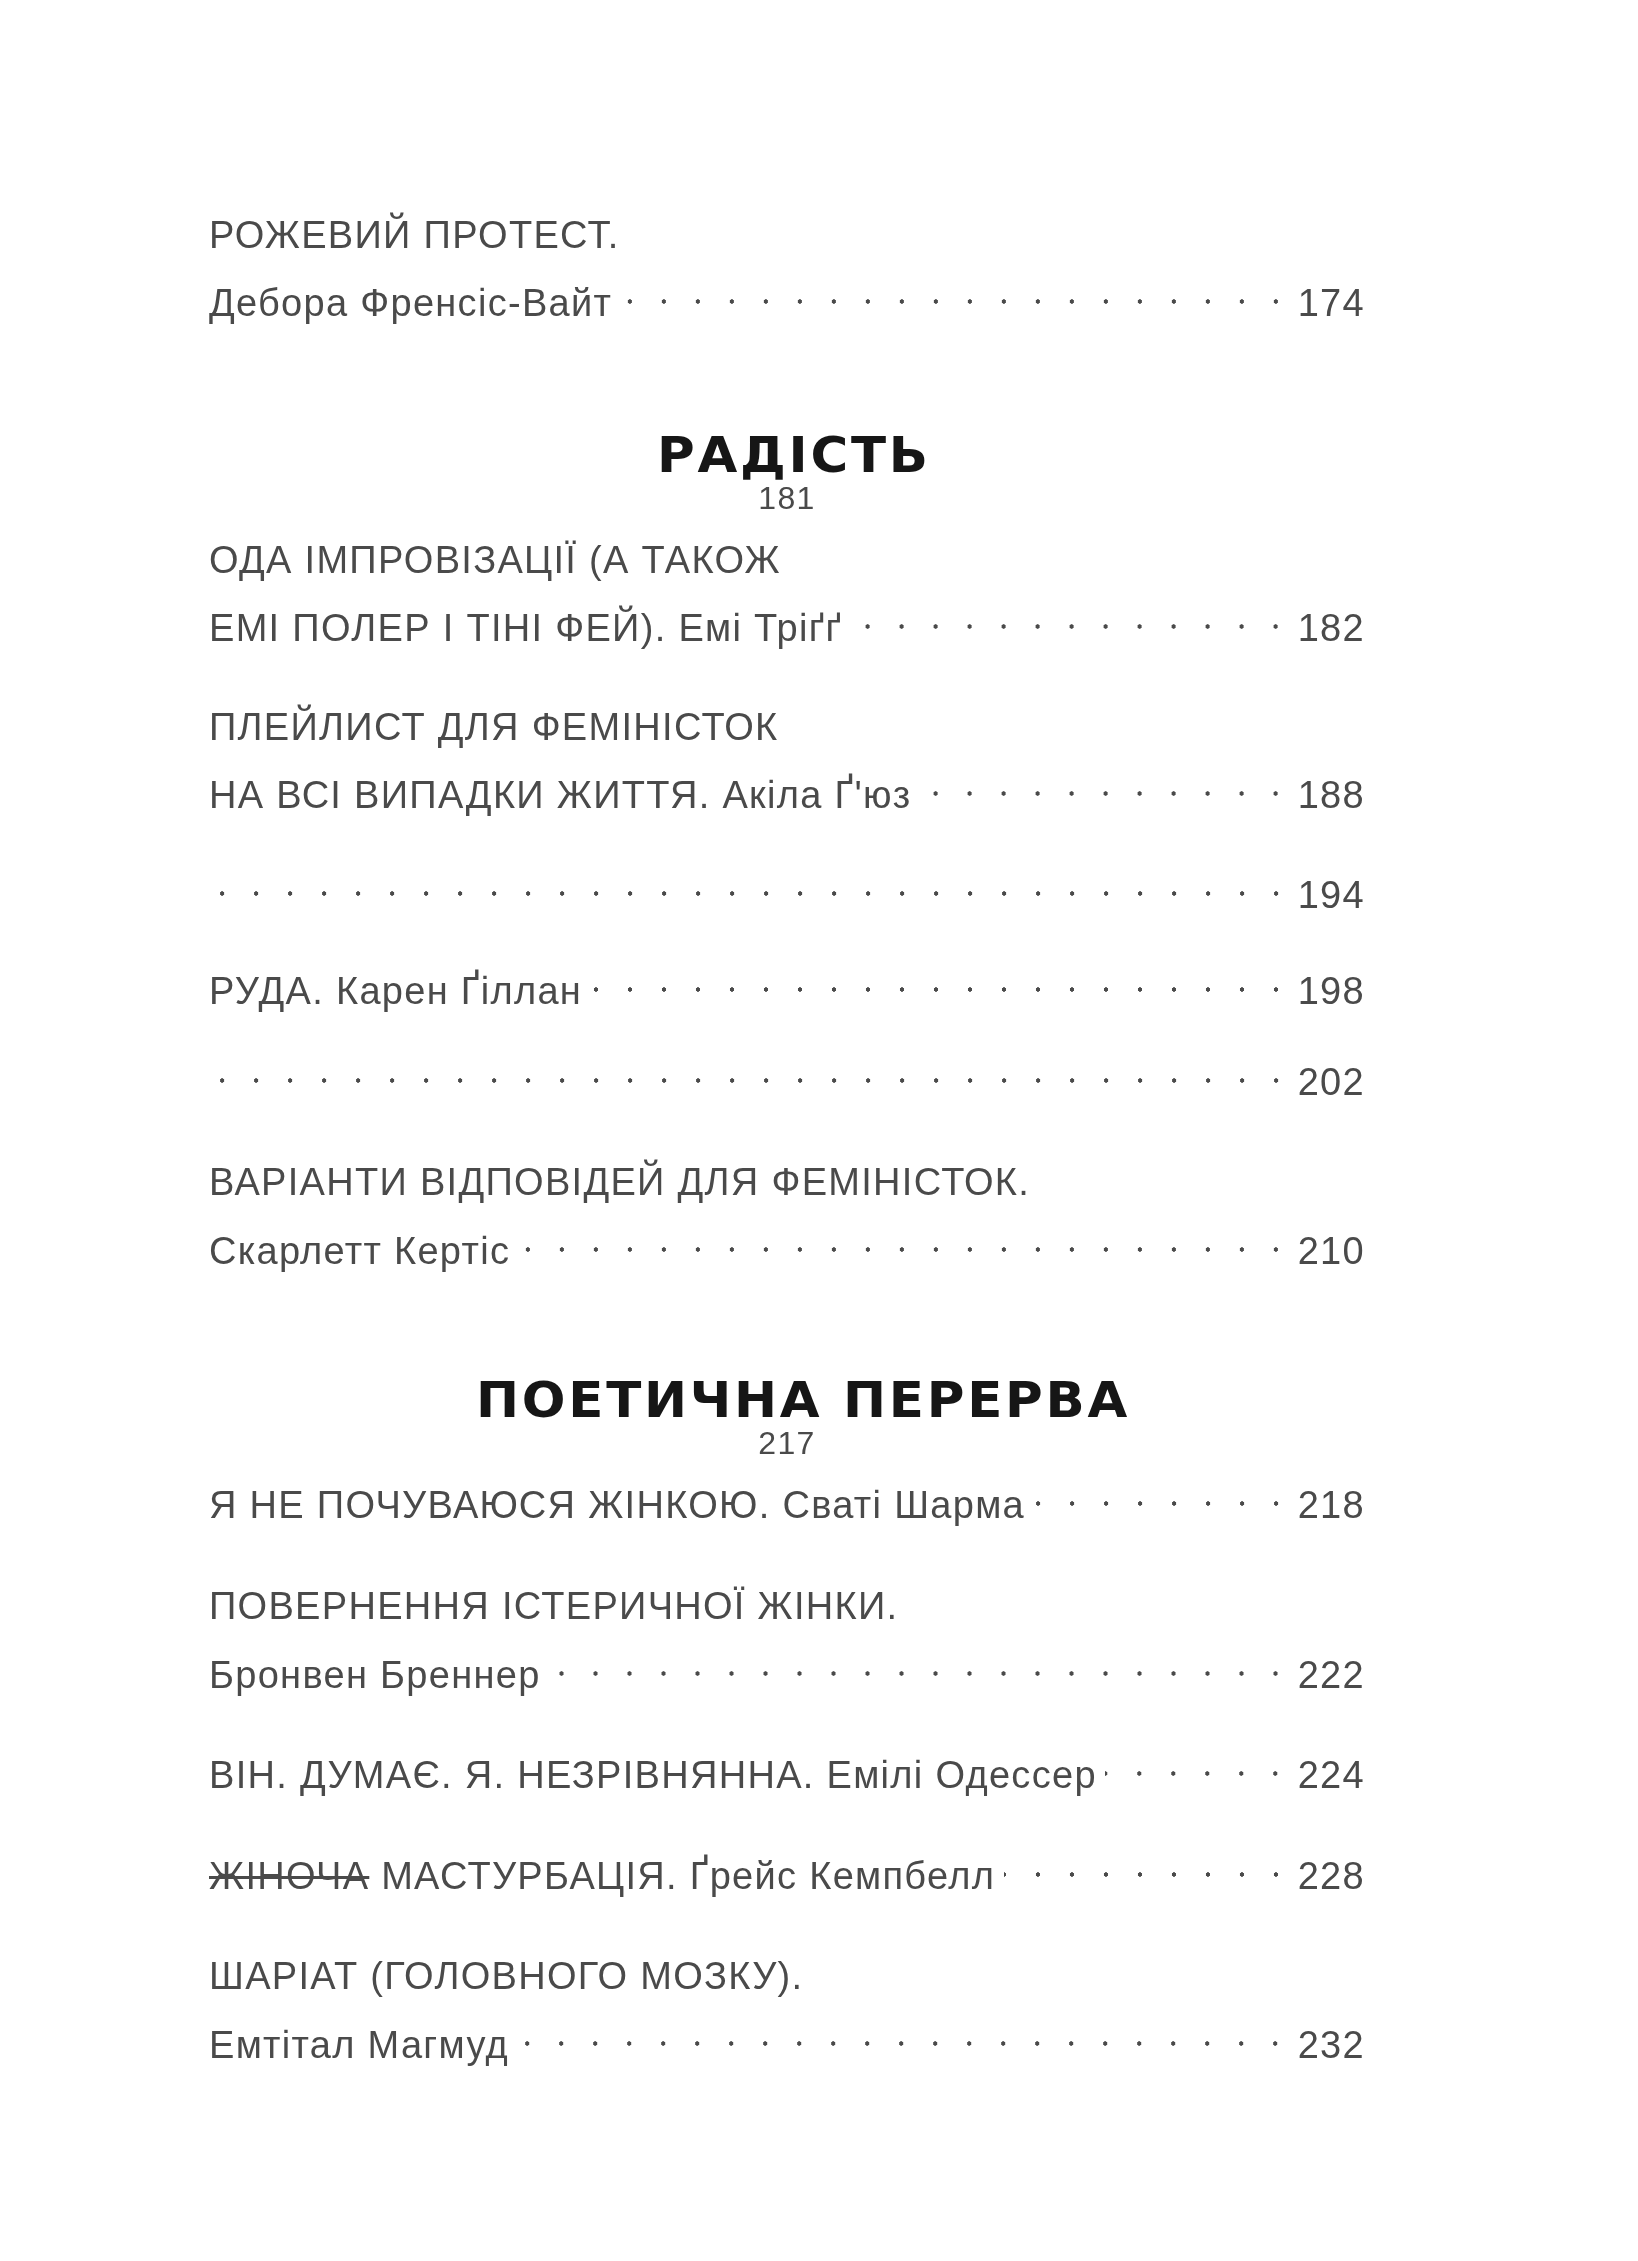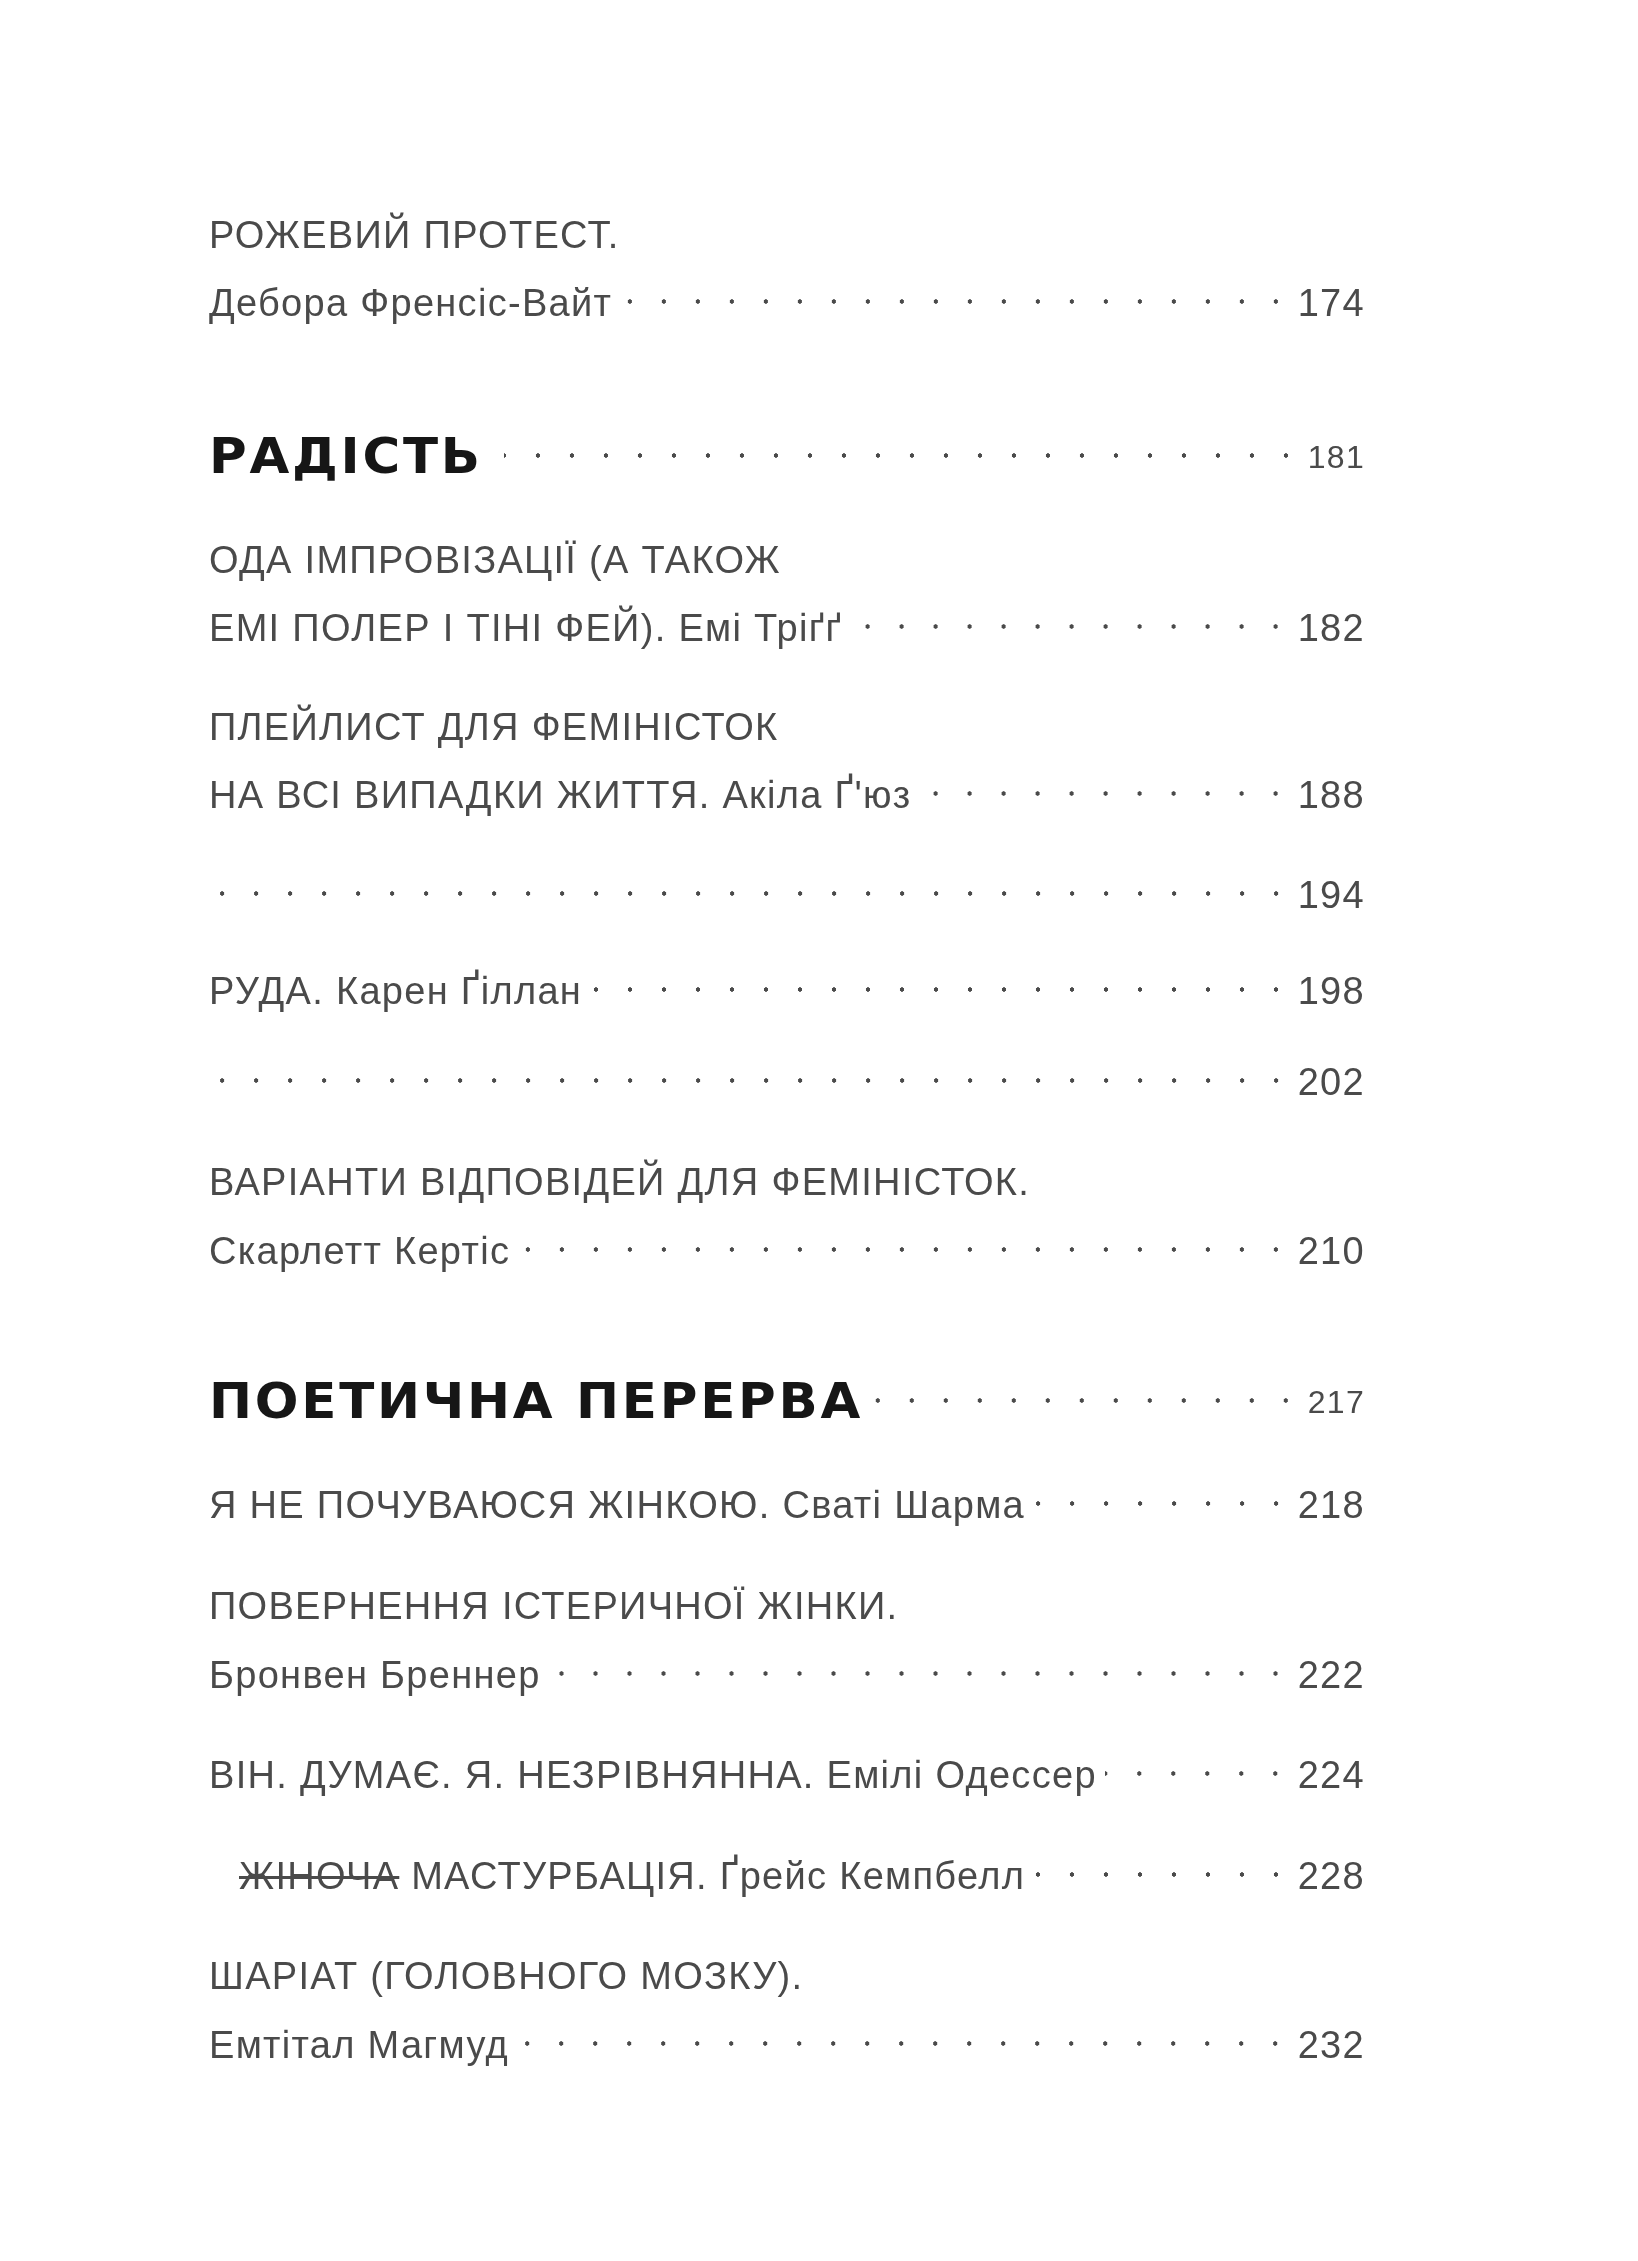--- a/index.html
+++ b/index.html
@@ -7,25 +7,25 @@
          font-family:"Liberation Sans", sans-serif; color:#4a4a4a; }
   .toc { position:absolute; left:209px; width:1156px; top:0; }
   .line { position:absolute; left:0; width:1156px; height:51px;
           display:flex; align-items:center; font-size:38px; line-height:1;
           letter-spacing:1.3px; white-space:nowrap; }
   .line .txt { flex:0 0 auto; }
   .line .leader { flex:1 1 auto; height:8.5px; margin:0 5.1px 1.7px 8.5px;
           background-image: radial-gradient(circle, #4a4a4a 1.9px, transparent 2.2px);
           background-size:34px 8.5px; background-repeat:repeat-x; background-position:right bottom; }
   .line .page { flex:0 0 auto; }
-  .line.section { font-size:49px; }
+  .line.section { font-size:49px;flex-direction:column; }
   .line.section .txt { font-family:"DejaVu Sans", sans-serif; font-weight:bold; color:#161616;
           letter-spacing:2.6px; transform:scaleX(1.05); transform-origin:left bottom; }
   .line.section .page { font-size:32px; }
-  .strike { text-decoration:line-through; text-decoration-thickness:2.6px;margin-left:30px; }
+  .strike { text-decoration:line-through; text-decoration-thickness:2.6px; }
 </style>
 </head>
 <body>
 
 <div class="toc">
   <div class="line" style="top:209px">
     <span class="txt">РОЖЕВИЙ ПРОТЕСТ.</span>
   </div>
   <div class="line" style="top:277px">
     <span class="txt">Дебора Френсіс-Вайт</span>

